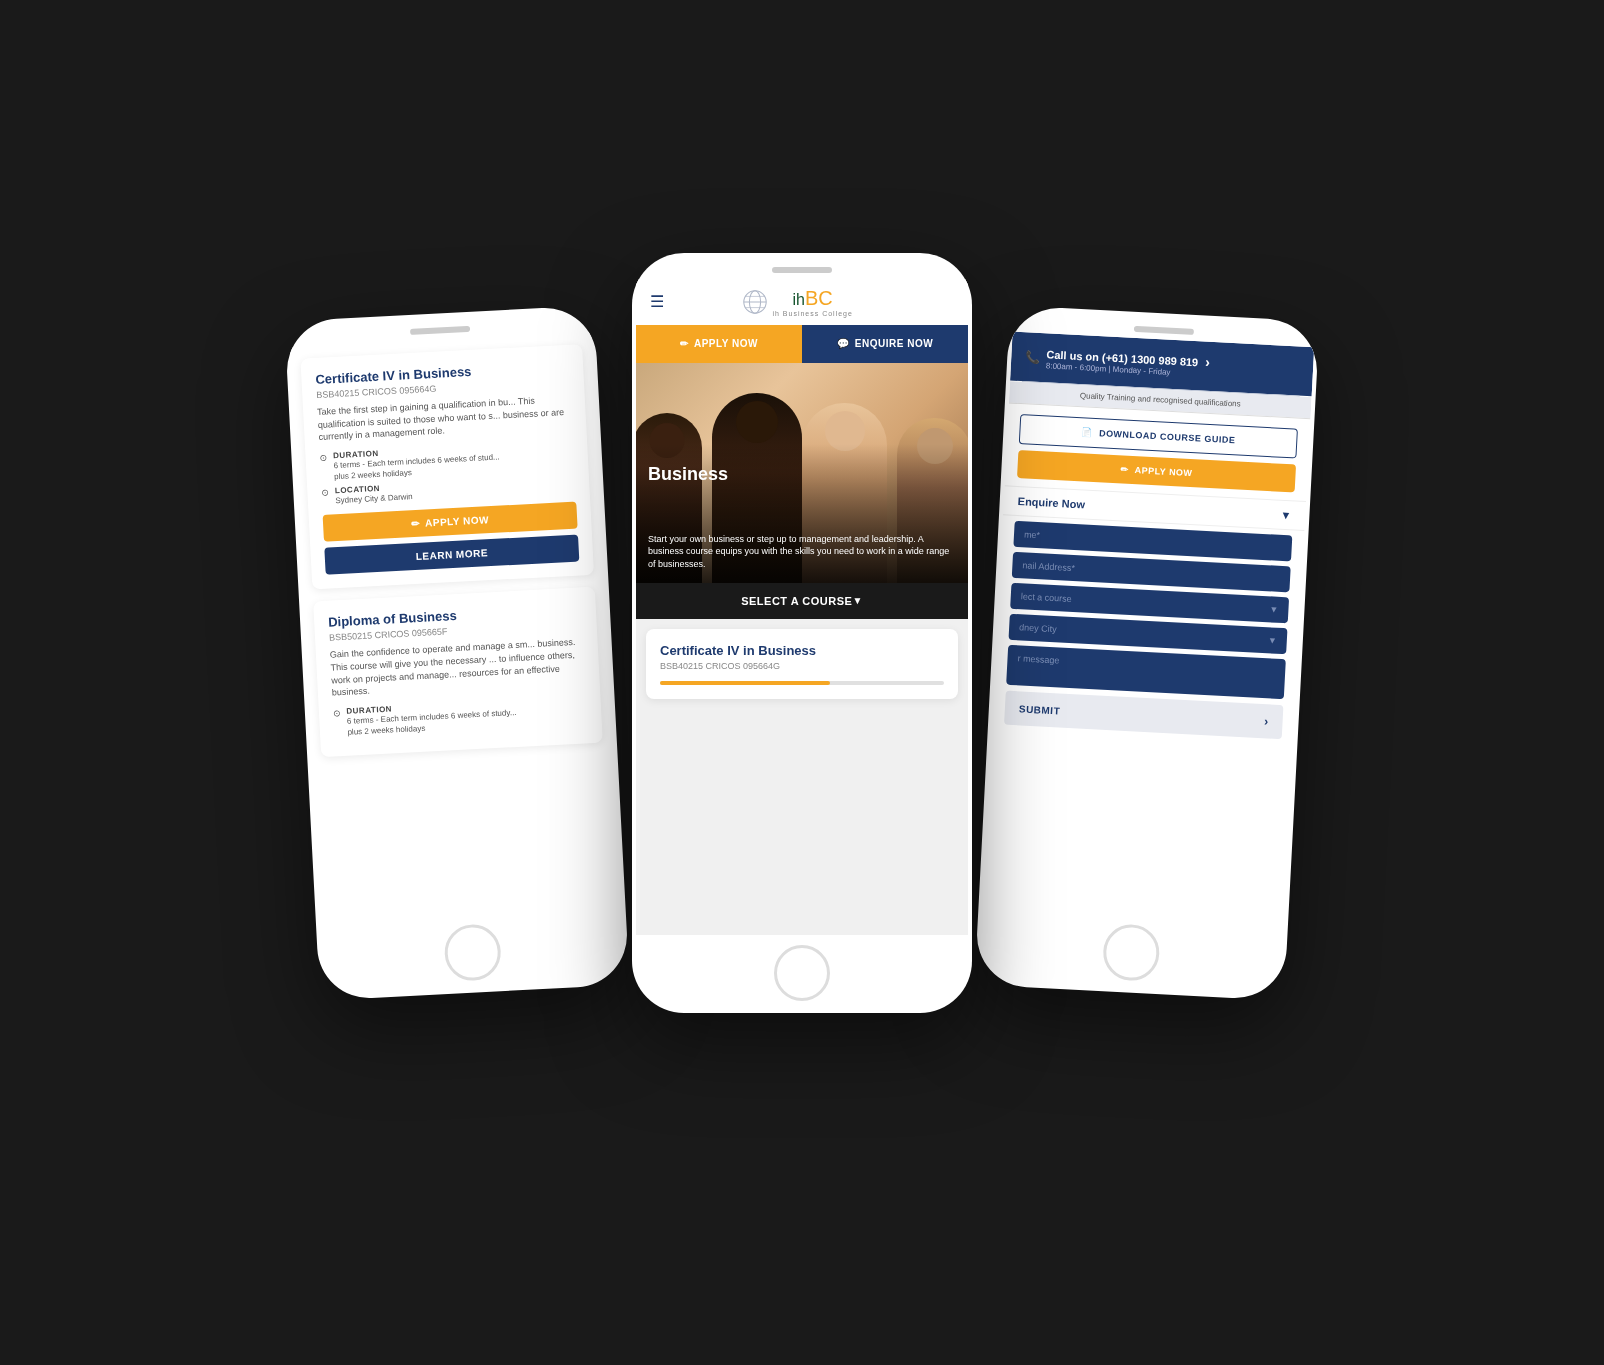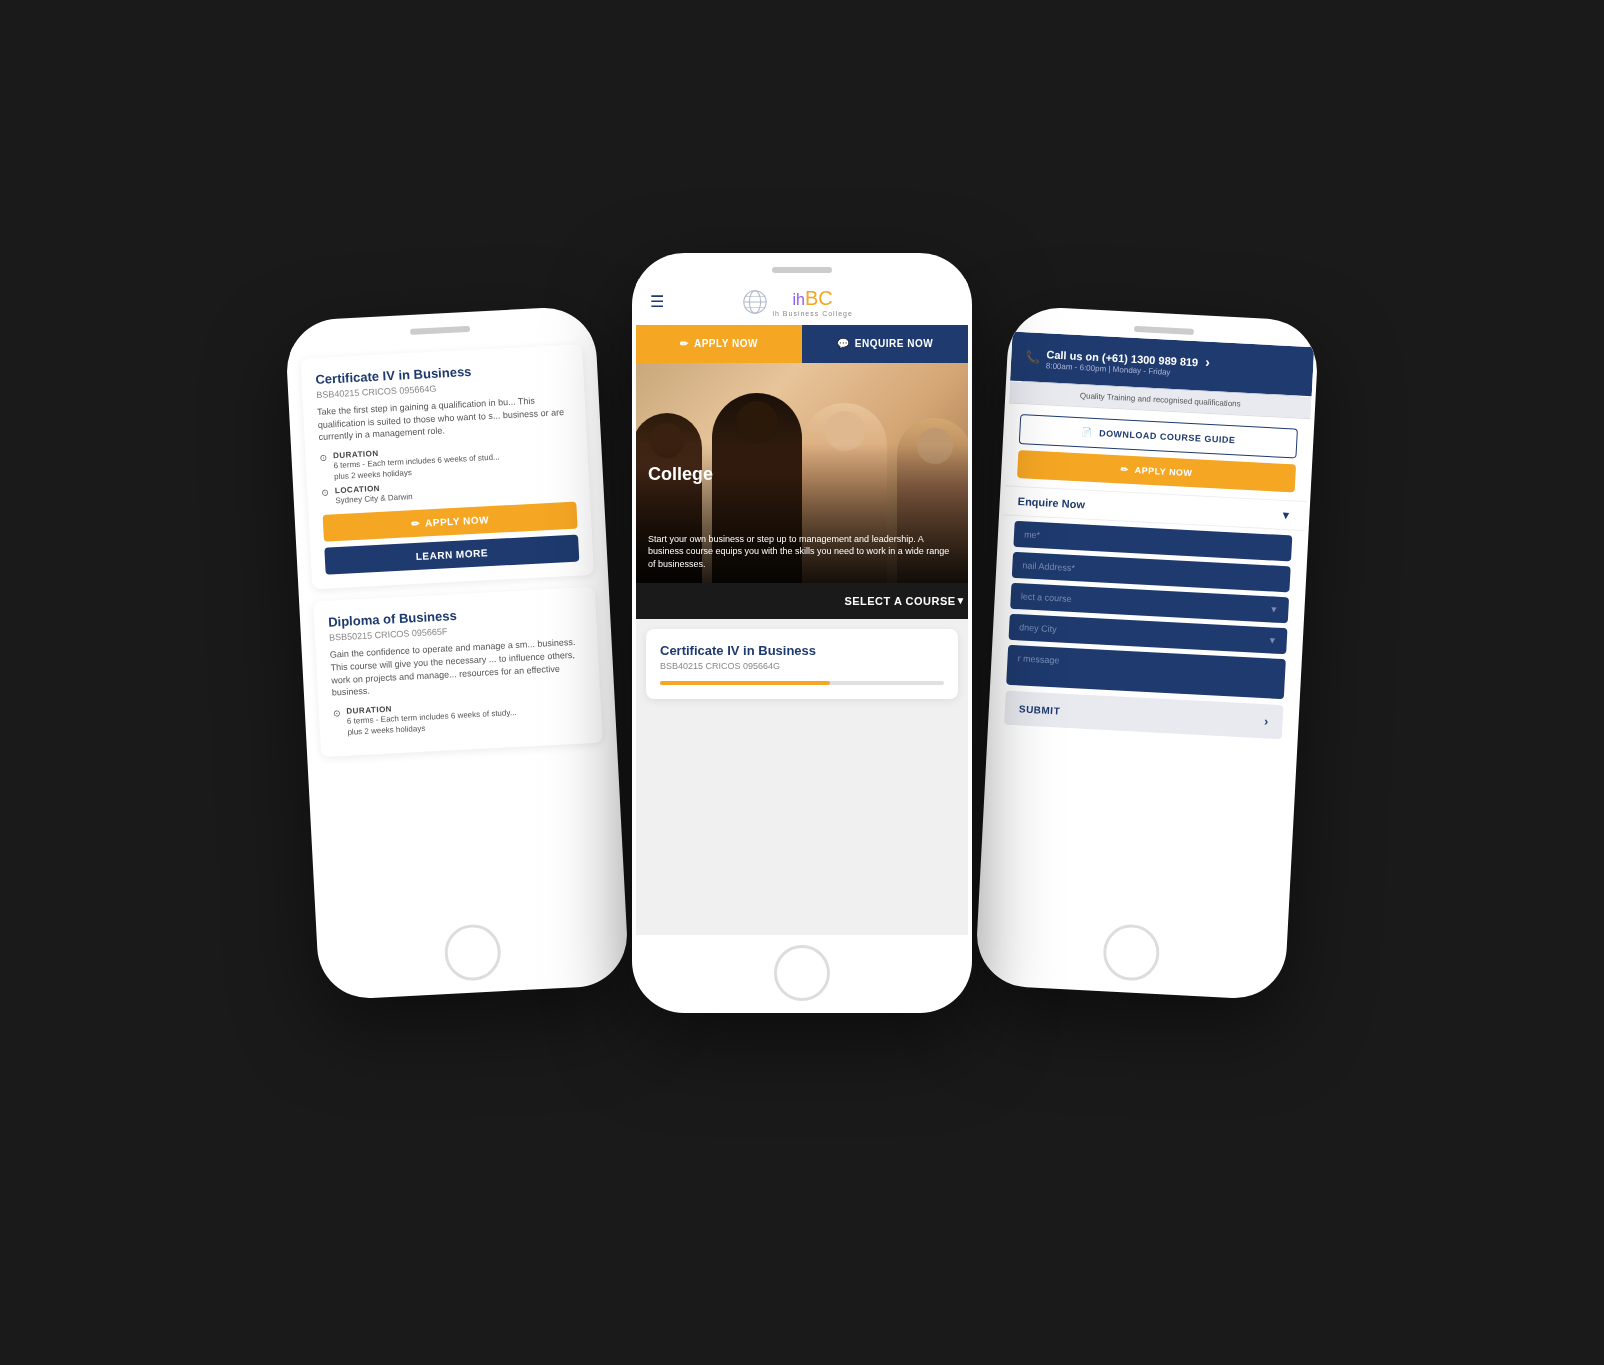--- a/index.html
+++ b/index.html
@@ -206,21 +206,21 @@
       display: flex;
       align-items: center;
       gap: 3px;
     }
 
     .logo-globe {
       width: 28px;
       height: 28px;
     }
 
-    .logo-ih { color: #8b5cf6; }
+    .logo-ih { color: #14532d; }
     .logo-bc { color: #f5a623; font-size: 20px; }
 
     .logo-sub {
       font-size: 7px;
       color: #888;
       letter-spacing: 1px;
     }
 
     .center-tabs {
       display: flex;
@@ -291,24 +291,24 @@
 
     .hero-overlay-text p {
       font-size: 9px;
       line-height: 1.4;
       margin-top: 48px;
     }
 
     .select-course-bar {
       display: flex;
       align-items: center;
-      justify-content: flex-end;
+      justify-content: center;
       background: #1a1a1a;
       color: #fff;
-      padding: 12px 2px;
+      padding: 12px 20px;
       font-size: 11px;
       font-weight: bold;
       letter-spacing: 0.5px;
       cursor: pointer;
       margin: 0;
     }
 
     .center-card {
       background: #fff;
       margin: 10px 10px;
@@ -605,21 +605,21 @@
           </div>
           <div style="width:85px;height:190px;background:linear-gradient(180deg,#e8c49a 0%,#d4a070 40%,#8a6040 100%);border-radius:42px 42px 0 0;position:relative;bottom:-10px;">
             <div style="width:40px;height:40px;background:#e0b890;border-radius:50%;position:absolute;top:8px;left:50%;transform:translateX(-50%);"></div>
           </div>
           <div style="width:75px;height:175px;background:linear-gradient(180deg,#d4a870 0%,#a07050 40%,#705030 100%);border-radius:37px 37px 0 0;position:relative;right:-10px;bottom:-10px;">
             <div style="width:36px;height:36px;background:#c09870;border-radius:50%;position:absolute;top:10px;left:50%;transform:translateX(-50%);"></div>
           </div>
         </div>
 
         <div class="hero-overlay-text">
-          <h2>College</h2>
+          <h2>Business</h2>
           <p>Start your own business or step up to management and leadership. A business course equips you with the skills you need to work in a wide range of businesses.</p>
         </div>
       </div>
 
       <div class="select-course-bar">
         <span>SELECT A COURSE</span>
         <span class="chevron-down">▼</span>
       </div>
 
       <div class="center-card">

